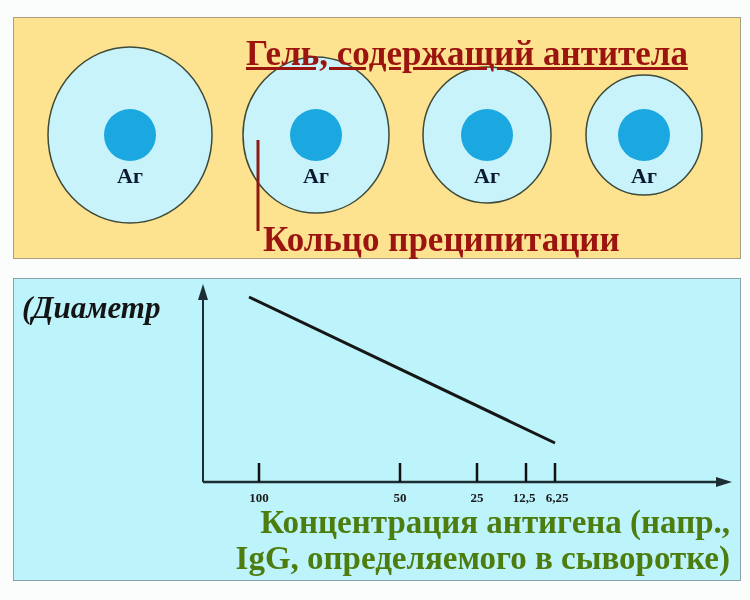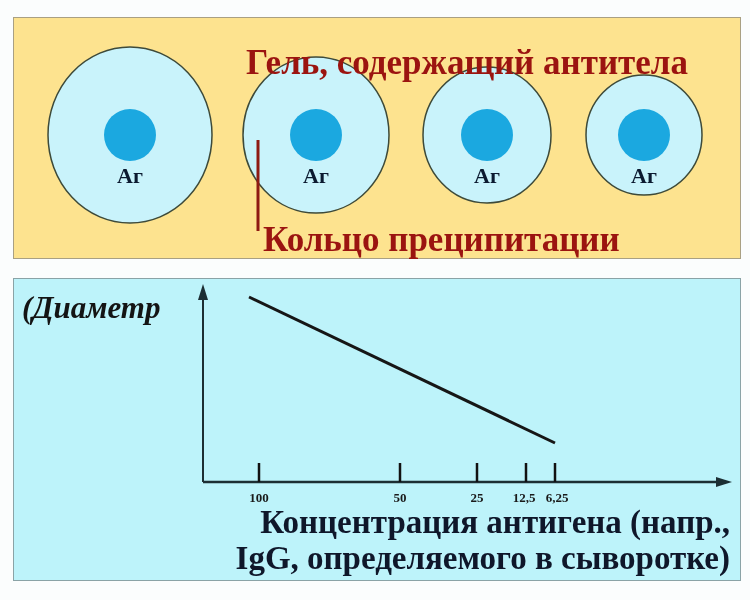--- a/index.html
+++ b/index.html
@@ -28,21 +28,21 @@
   .ylabel {
     position: absolute; font-weight: bold; font-size: 31px; color: #141414; line-height: 1.18;
     white-space: nowrap;
   }
   .ylabel sup { font-size: 18px; vertical-align: top; position: relative; top: -2px; }
   .tick-label {
     position: absolute; font-weight: bold; font-size: 13px; color: #1a1a1a;
     transform: translateX(-50%); white-space: nowrap;
   }
   .xlabel {
-    position: absolute; font-weight: bold; font-size: 33px; color: #0f172a; line-height: 1.08;
+    position: absolute; font-weight: bold; font-size: 33px; color: #4d7c0f; line-height: 1.08;
     white-space: nowrap; text-align: right;
   }
 </style>
 </head>
 <body>
 
 <div class="panel" id="gel-panel"></div>
 
 <svg width="750" height="600">
   <g id="wells">
@@ -58,21 +58,21 @@
   <line x1="258" y1="140" x2="258" y2="231" stroke="#8e1a12" stroke-width="3"></line>
 </svg>
 
 <div id="ag-labels">
     <div class="ag-label" style="left: 130px; top: 136px;">Аг</div>
     <div class="ag-label" style="left: 316px; top: 136px;">Аг</div>
     <div class="ag-label" style="left: 487px; top: 136px;">Аг</div>
     <div class="ag-label" style="left: 644px; top: 136px;">Аг</div>
   </div>
 
-<div class="red-label" style="left:246px; top:45px;">Гель, содержащий антитела</div>
+<div class="red-label" style="left:246px; top:36px;text-decoration:underline;">Гель, содержащий антитела</div>
 <div class="red-label" style="left:263px; top:222px;">Кольцо преципитации</div>
 
 <div class="panel" id="chart-panel"></div>
 
 <svg width="750" height="600">
 
   <line x1="203" y1="482" x2="203" y2="298" stroke="#1c2e33" stroke-width="2"></line>
   <polygon points="203,284 198,300 208,300" fill="#1c2e33"></polygon>
 
   <line x1="203" y1="482" x2="718" y2="482" stroke="#1c2e33" stroke-width="2.5"></line>

